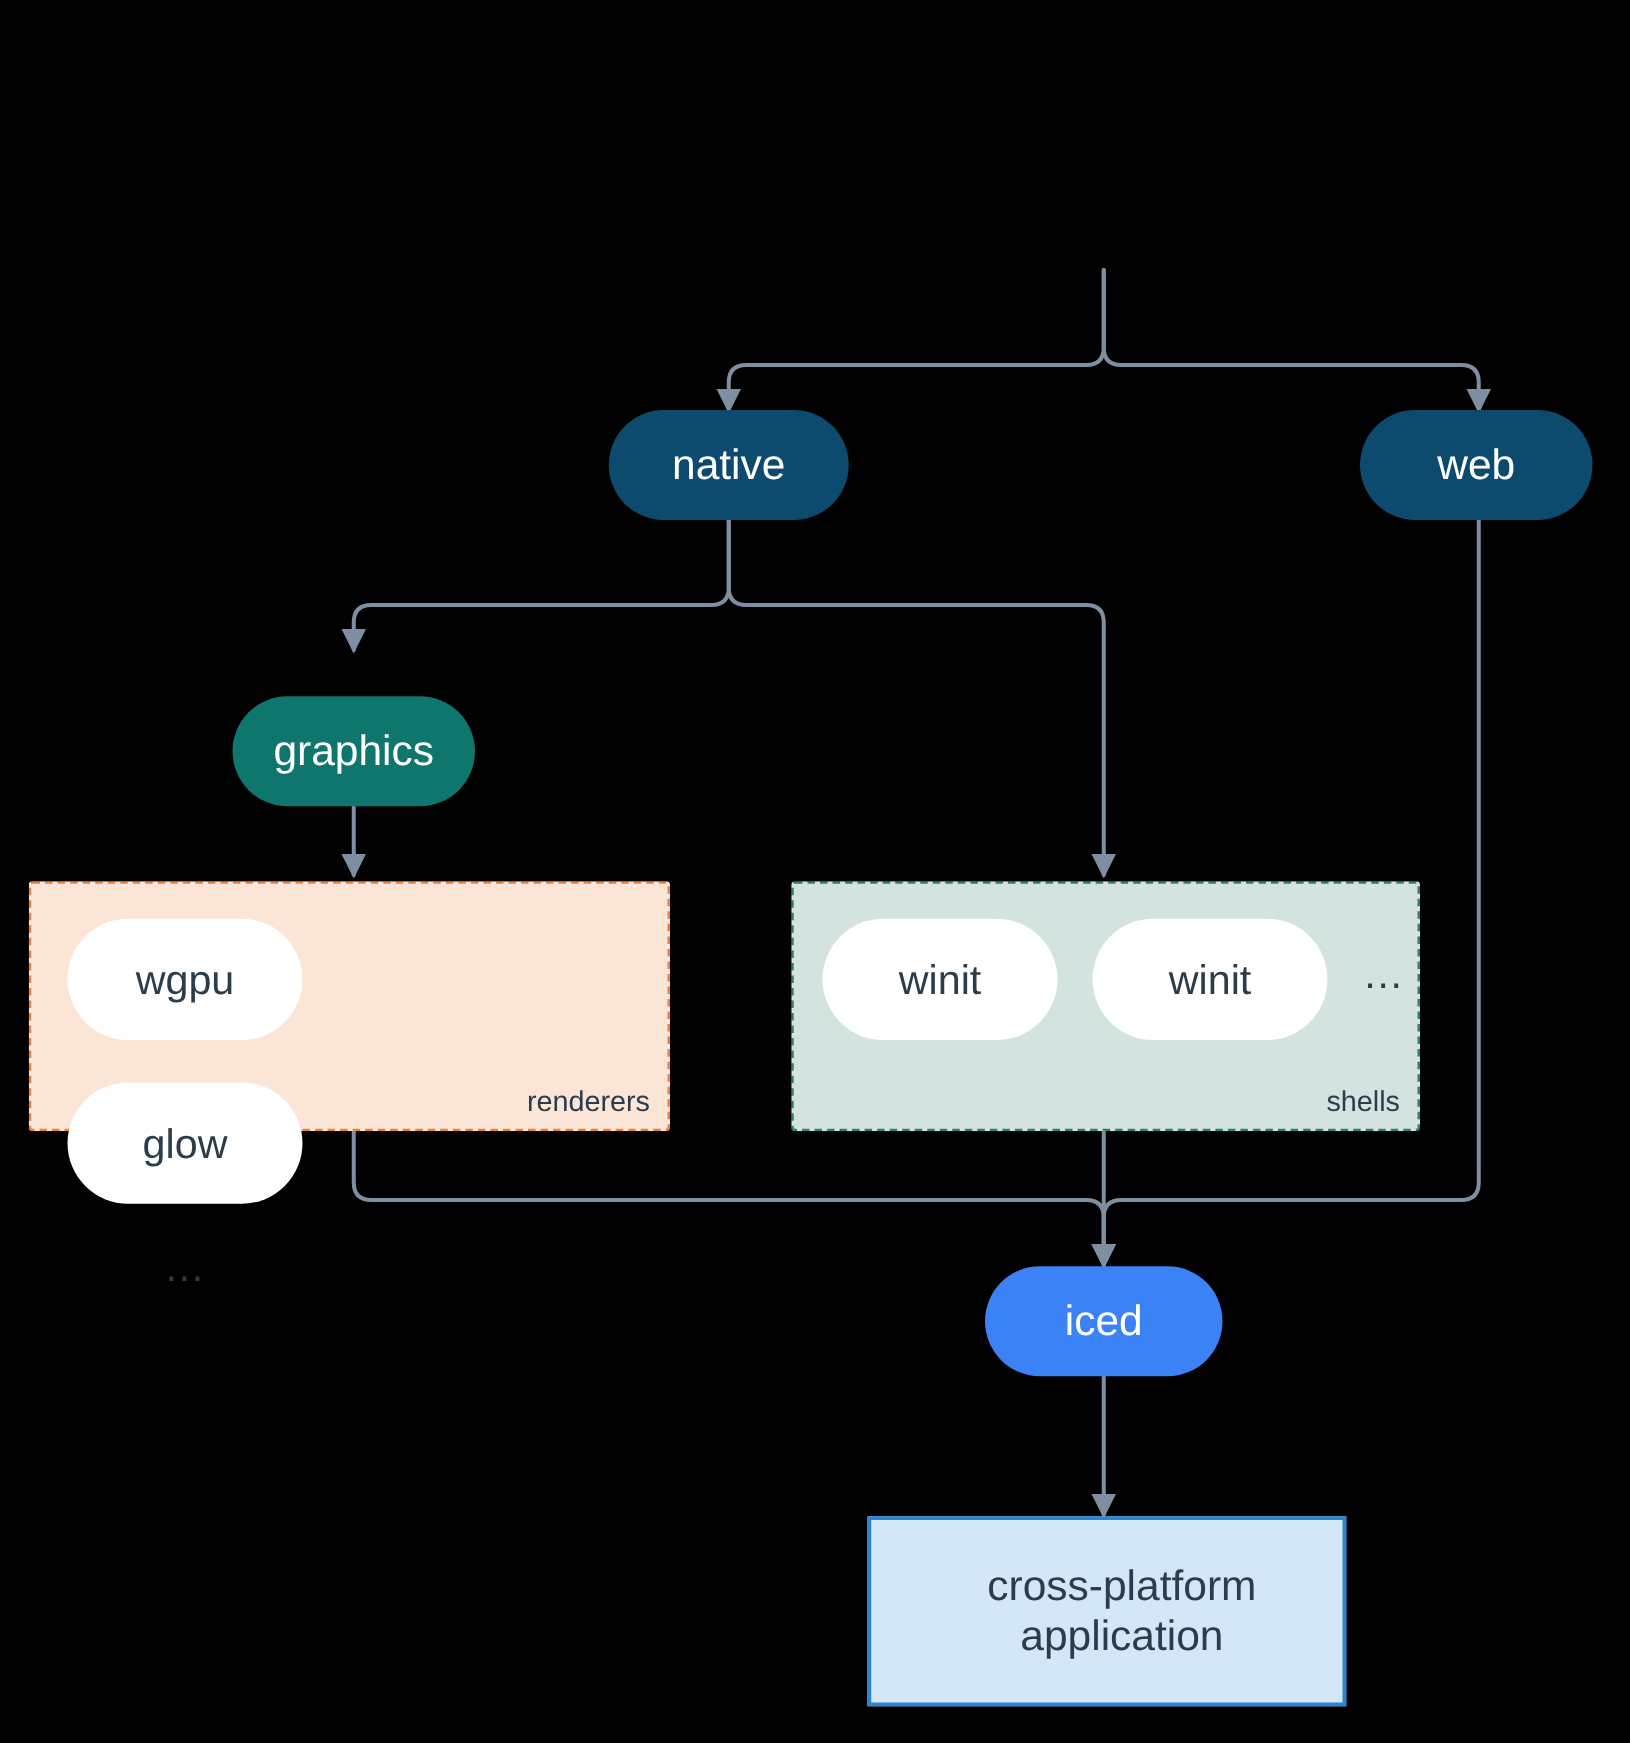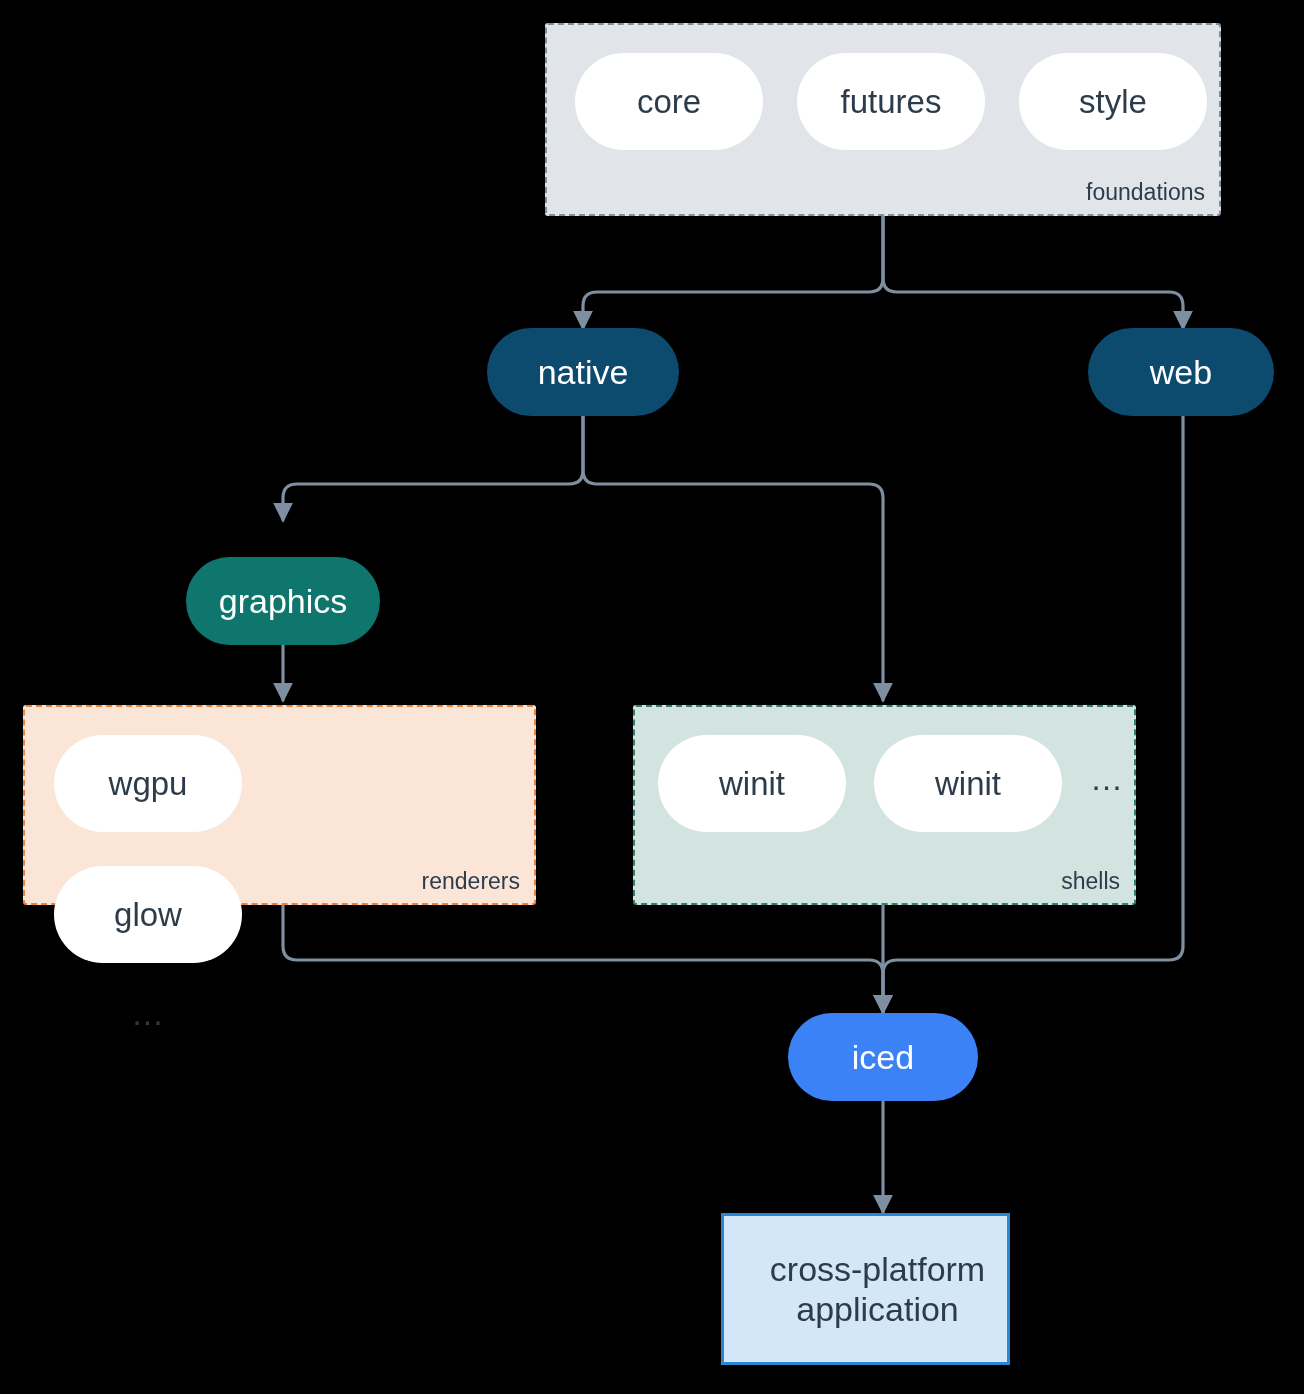--- a/index.html
+++ b/index.html
@@ -123,35 +123,20 @@
       <path d="M 283,904 L 283,946 Q 283,960 297,960 L 869,960 Q 883,960 883,974 L 883,1012" marker-end="url(#arrow)"></path>
 
       <path d="M 883,904 L 883,1012" marker-end="url(#arrow)"></path>
 
       <path d="M 1183,415 L 1183,946 Q 1183,960 1169,960 L 897,960 Q 883,960 883,974 L 883,1012" marker-end="url(#arrow)"></path>
 
       <path d="M 883,1100 L 883,1212" marker-end="url(#arrow)"></path>
     </g>
   </svg>
 
-  <div class="group" style="left:545px; top:23px; width:676px; height:193px;
-              background:#e1e4e8; border:2px dashed #7d8fa0;">
-    <div class="group-items" style="left:28px; top:28px;">
-      <div class="chip" style="width:188px;">
-        <span>core</span>
-      </div>
-      <div class="chip" style="width:188px;">
-        <span>futures</span>
-      </div>
-      <div class="chip" style="width:188px;">
-        <span>style</span>
-      </div>
-    </div>
-    <div class="group-label">foundations</div>
-  </div>
 
   <div class="node stadium purple" style="left:487px; top:328px; width:192px; height:88px;">
     <span>native</span>
   </div>
 
   <div class="node stadium purple" style="left:1088px; top:328px; width:186px; height:88px;">
     <span>web</span>
   </div>
 
   <div class="node stadium orange" style="left:186px; top:521px; width:194px; height:88px;">
@@ -183,18 +168,18 @@
       </div>
       <div class="ellipsis">…</div>
     </div>
     <div class="group-label">shells</div>
   </div>
 
   <div class="node stadium blue" style="left:788px; top:1013px; width:190px; height:88px;">
     <span>iced</span>
   </div>
 
-  <div class="node rect" style="left:721px; top:1213px; width:289px; height:152px; flex-direction:column;padding-left:24px;">
+  <div class="node rect" style="left:694px; top:1213px; width:383px; height:152px; flex-direction:column;padding-left:24px;">
     <span>cross-platform</span>
     <span>application</span>
   </div>
 
 </div>
 
 </body></html>

